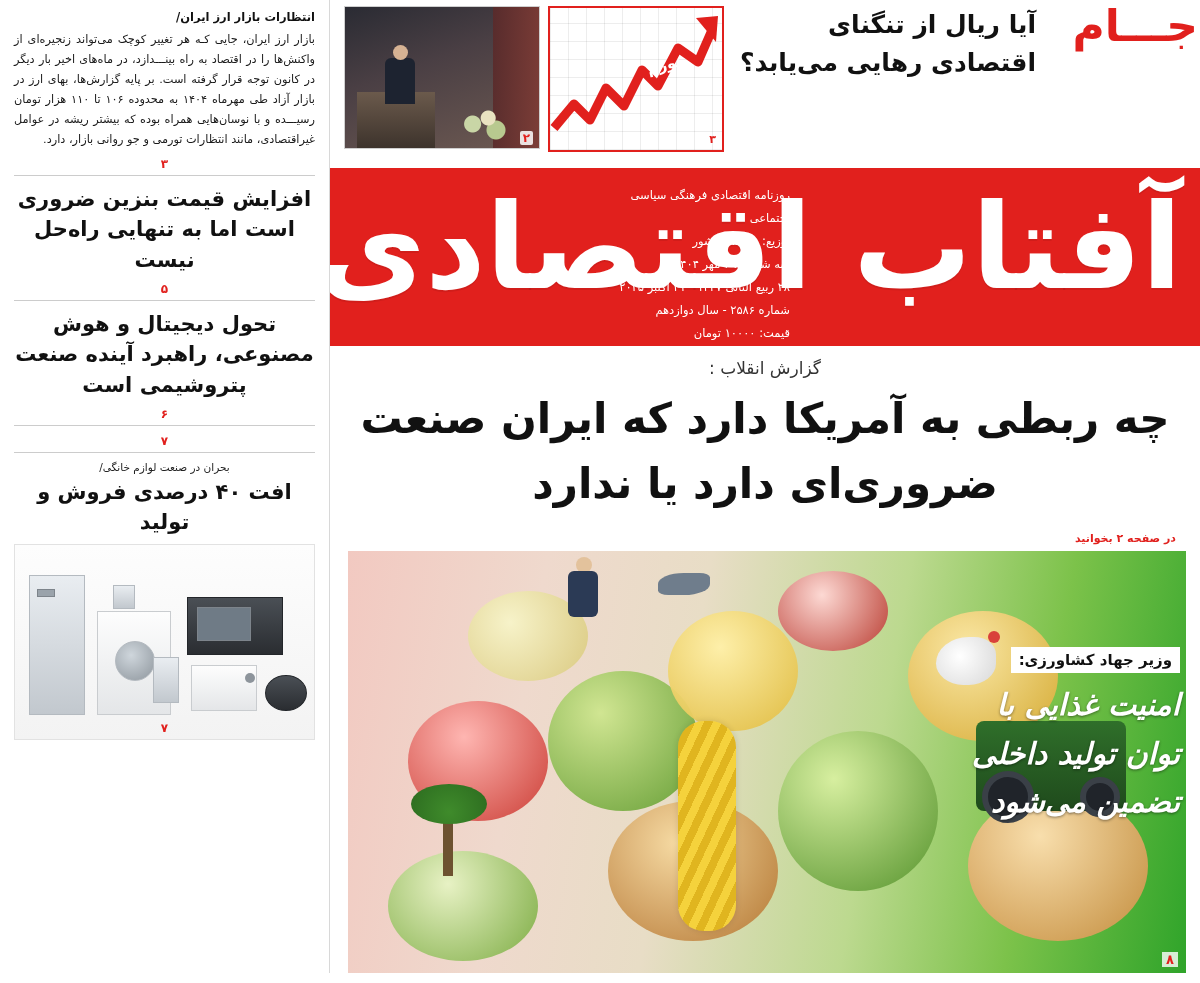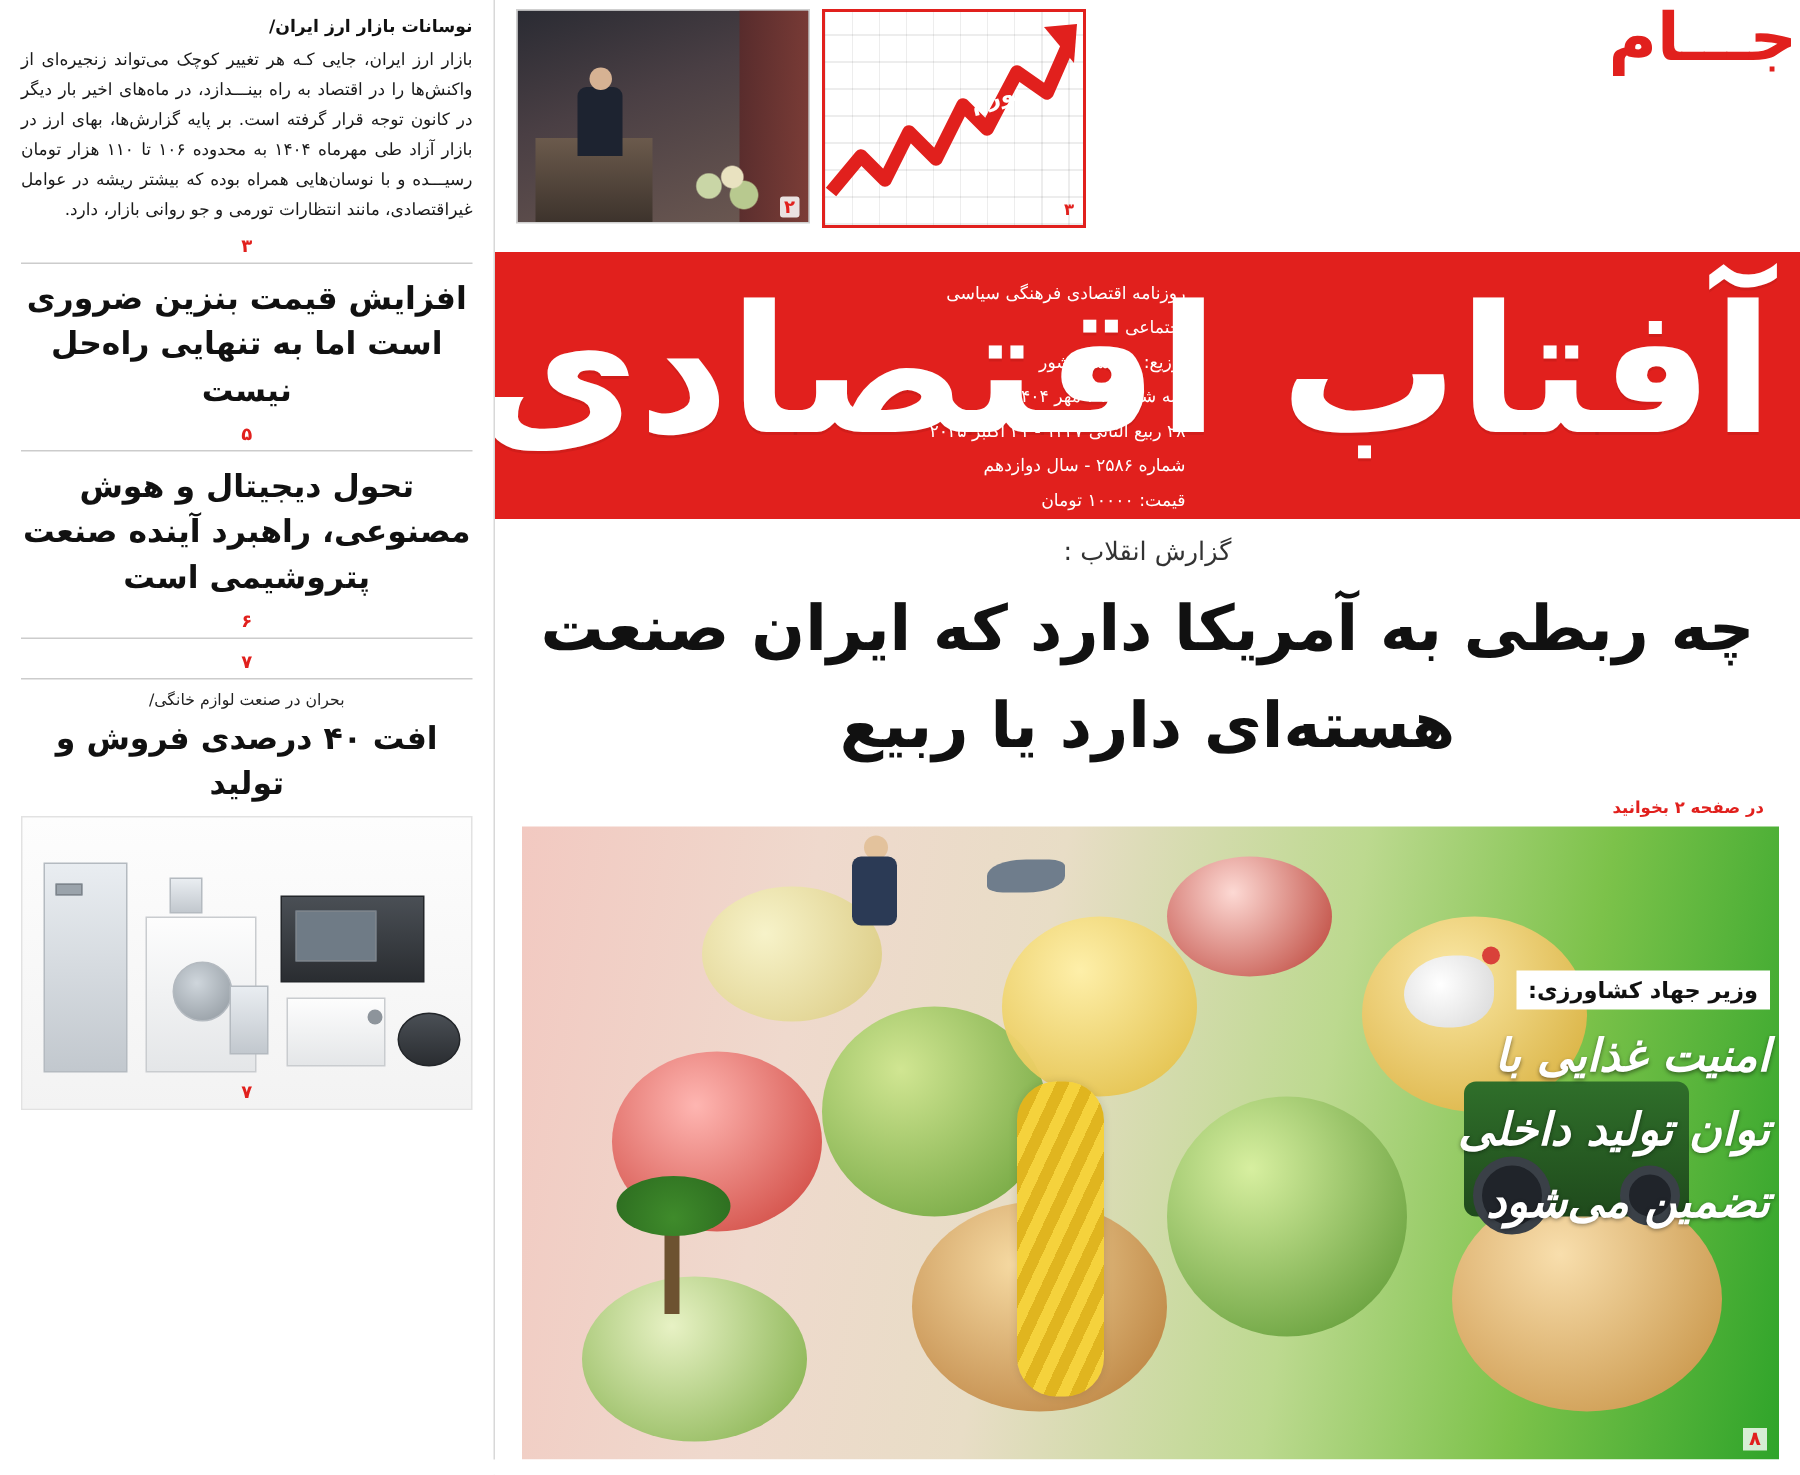--- a/index.html
+++ b/index.html
@@ -396,21 +396,21 @@
   }
 </style>
 </head>
 <body>
 
 <div id="page">
 
   <div class="sidebar">
 
     <div>
-      <div class="kicker">نوسانات بازار ارز ایران/</div>
+      <div class="kicker">انتظارات بازار ارز ایران/</div>
       <p class="side-body">بازار ارز ایران، جایی کـه هر تغییر کوچک می‌تواند زنجیره‌ای از واکنش‌ها را در اقتصاد به راه بینـــدازد، در ماه‌های اخیر بار دیگر در کانون توجه قرار گرفته است. بر پایه گزارش‌ها، بهای ارز در بازار آزاد طی مهرماه ۱۴۰۴ به محدوده ۱۰۶ تا ۱۱۰ هزار تومان رسیـــده و با نوسان‌هایی همراه بوده که بیشتر ریشه در عوامل غیراقتصادی، مانند انتظارات تورمی و جو روانی بازار، دارد.</p>
       <div class="pagenum">۳</div>
     </div>
 
     <hr class="hr">
 
     <div>
       <div class="side-head-sm side-head-c">افزایش قیمت بنزین ضروری است اما به تنهایی راه‌حل نیست</div>
       <div class="pagenum">۵</div>
     </div>
@@ -457,20 +457,21 @@
       <div class="num">۷</div>
     </div>
   </div>
 
   <div class="topstrip">
 
     <div class="t-logo">
       <span class="jam">جـــام</span>
     </div>
 
+    <div class="tophead">آیا ریال از تنگنای اقتصادی رهایی می‌یابد؟</div>
 
     <div class="chart-card">
       <div class="grid"></div>
       <svg viewBox="0 0 176 146" width="176" height="146" style="position:absolute;inset:0">
         <polyline points="8,120 28,96 44,112 60,80 78,98 96,62 112,78 132,40 152,54 166,22" fill="none" stroke="#e1201d" stroke-width="9" stroke-linejoin="round"></polyline>
         <polygon points="150,10 172,8 170,34" fill="#e1201d"></polygon>
       </svg>
       <div class="nurm">نورم</div>
       <div class="badge">۳</div>
     </div>
@@ -495,21 +496,21 @@
       <div>سه شنبه - ۲۹ مهر ۱۴۰۴</div>
       <div>۲۸ ربیع الثانی ۱۴۴۷ - ۲۱ اکتبر ۲۰۲۵</div>
       <div>شماره ۲۵۸۶ - سال دوازدهم</div>
       <div>قیمت: ۱۰۰۰۰ تومان</div>
 
     </div>
   </div>
 
   <div class="lead">
     <div class="lead-kicker">گزارش انقلاب :</div>
-    <div class="lead-head">چه ربطی به آمریکا دارد که ایران صنعت هسته‌ای دارد یا ربیع</div>
+    <div class="lead-head">چه ربطی به آمریکا دارد که ایران صنعت ضروری‌ای دارد یا ندارد</div>
     <div class="lead-more">در صفحه ۲ بخوانید</div>
   </div>
 
   <div class="collage">
     <div class="blob veg1"></div>
     <div class="blob veg2"></div>
     <div class="blob veg3"></div>
     <div class="blob veg4"></div>
     <div class="blob veg5"></div>
     <div class="blob veg6"></div>

